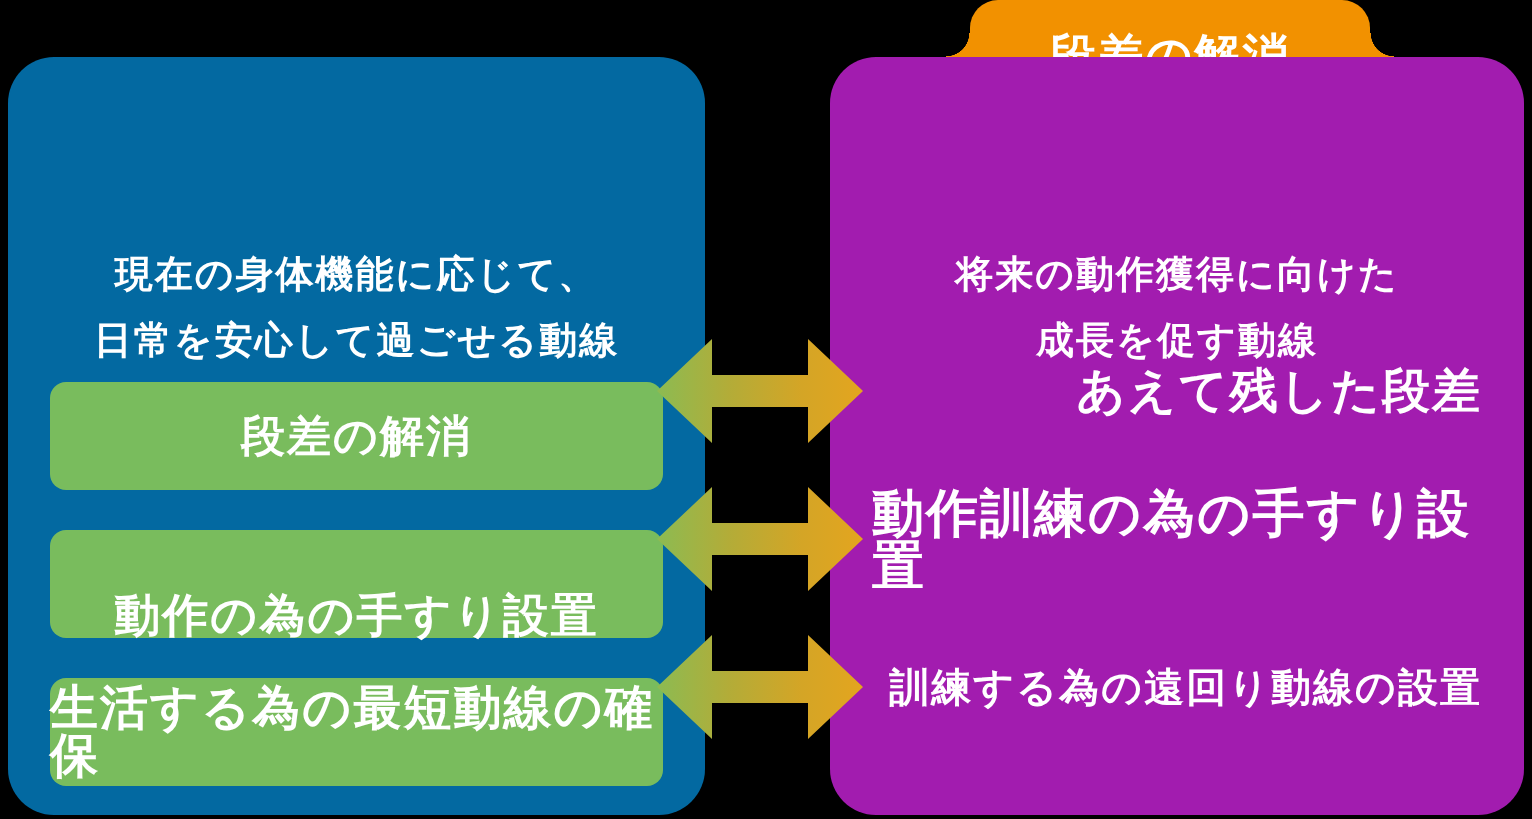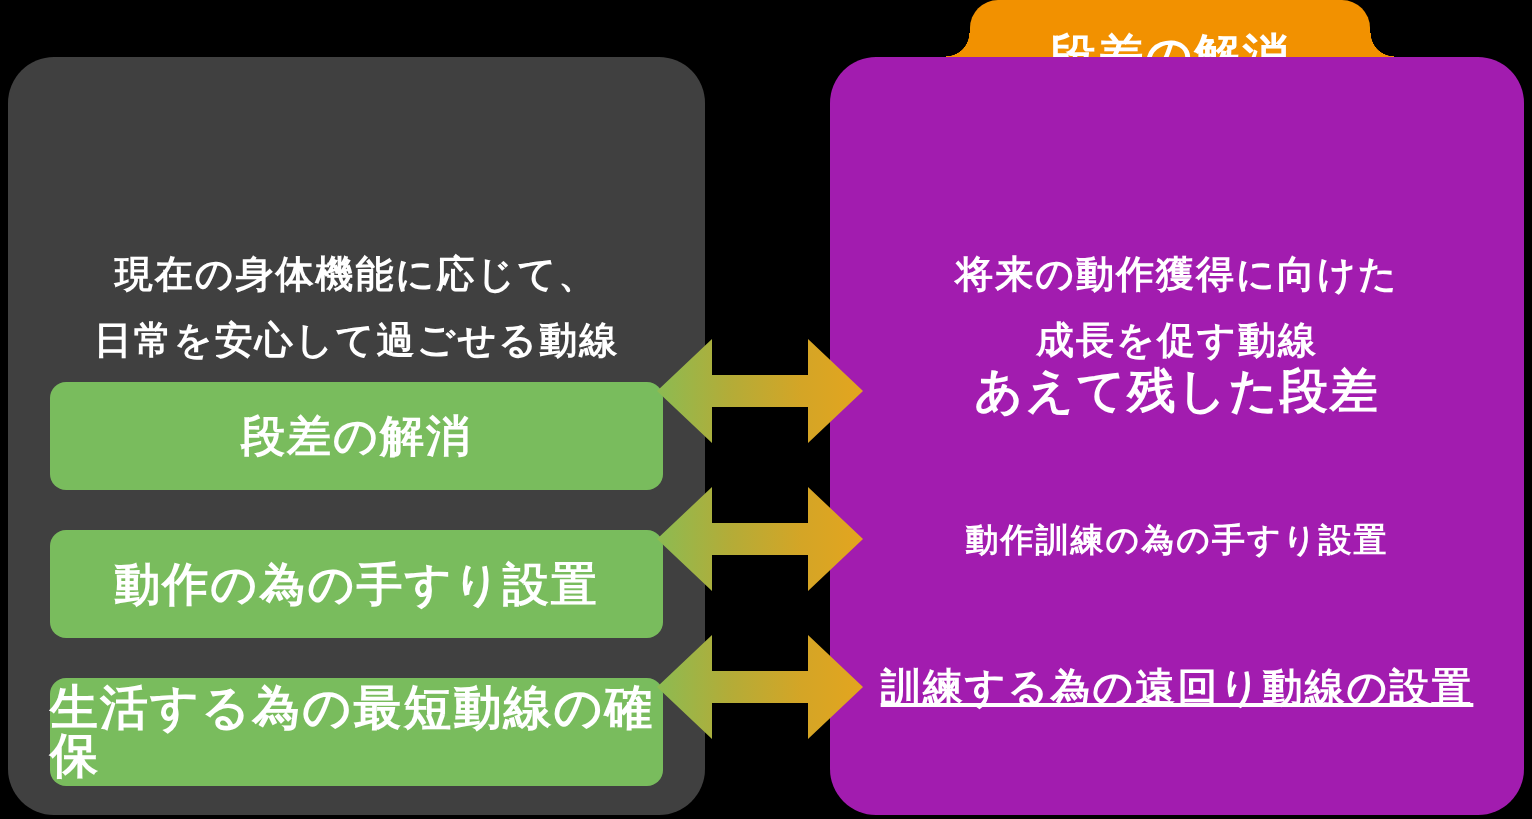--- a/index.html
+++ b/index.html
@@ -18,41 +18,41 @@
   .tab-safety .fillet-left{background:radial-gradient(circle 24px at 0 0, rgba(0,0,0,0) 23px, #6CB44E 23.5px);}
   .tab-safety .fillet-right{background:radial-gradient(circle 24px at 100% 0, rgba(0,0,0,0) 23px, #6CB44E 23.5px);}
   .tab-training .fillet-left{background:radial-gradient(circle 24px at 0 0, rgba(0,0,0,0) 23px, #F29100 23.5px);}
   .tab-training .fillet-right{background:radial-gradient(circle 24px at 100% 0, rgba(0,0,0,0) 23px, #F29100 23.5px);}
   .tab-title{
     position:absolute;left:0;right:0;top:32px;
     text-align:center;font-size:46px;letter-spacing:2px;line-height:1;
   }
   
   .card{position:absolute;top:57px;height:758px;border-radius:46px;}
-  .card-safety{left:8px;width:697px;background:#404040;}
+  .card-safety{left:8px;width:697px;background:#0369a1;}
   .card-training{left:830px;width:694px;background:#a21caf;}
   .desc{
     position:absolute;top:146px;left:10px;right:10px;
     text-align:center;font-size:38px;line-height:66px;
     letter-spacing:2px;white-space:pre-line;
   }
   .items{position:absolute;top:280px;left:42px;right:42px;}
   .item{
     height:108px;margin-bottom:40px;border-radius:16px;
     display:flex;align-items:center;justify-content:center;
     letter-spacing:2px;line-height:1;
   }
   .card-safety .item{background:#79BC5D;}
-  .card-training .item{background:transparent;}
+  .card-training .item{background:transparent;justify-content:flex-end;}
   .card-safety .item:nth-child(1){font-size:44px;margin-top:45px;}
-  .card-safety .item:nth-child(2){font-size:46px;}
+  .card-safety .item:nth-child(2){font-size:46px;align-items:flex-end;}
   .card-safety .item:nth-child(3){font-size:48px;}
   .card-training .item:nth-child(1){font-size:48px;}
-  .card-training .item:nth-child(2){font-size:33px;}
-  .card-training .item:nth-child(3){font-size:40px;text-decoration:underline;}
+  .card-training .item:nth-child(2){font-size:52px;}
+  .card-training .item:nth-child(3){font-size:40px;}
   
   .arrow{position:absolute;left:657px;width:206px;height:104px;}
   .arrow-1{top:339px;}
   .arrow-2{top:487px;}
   .arrow-3{top:635px;}
   .defs-holder{position:absolute;width:0;height:0;overflow:hidden;}
 </style>
 </head>
 <body>
 

